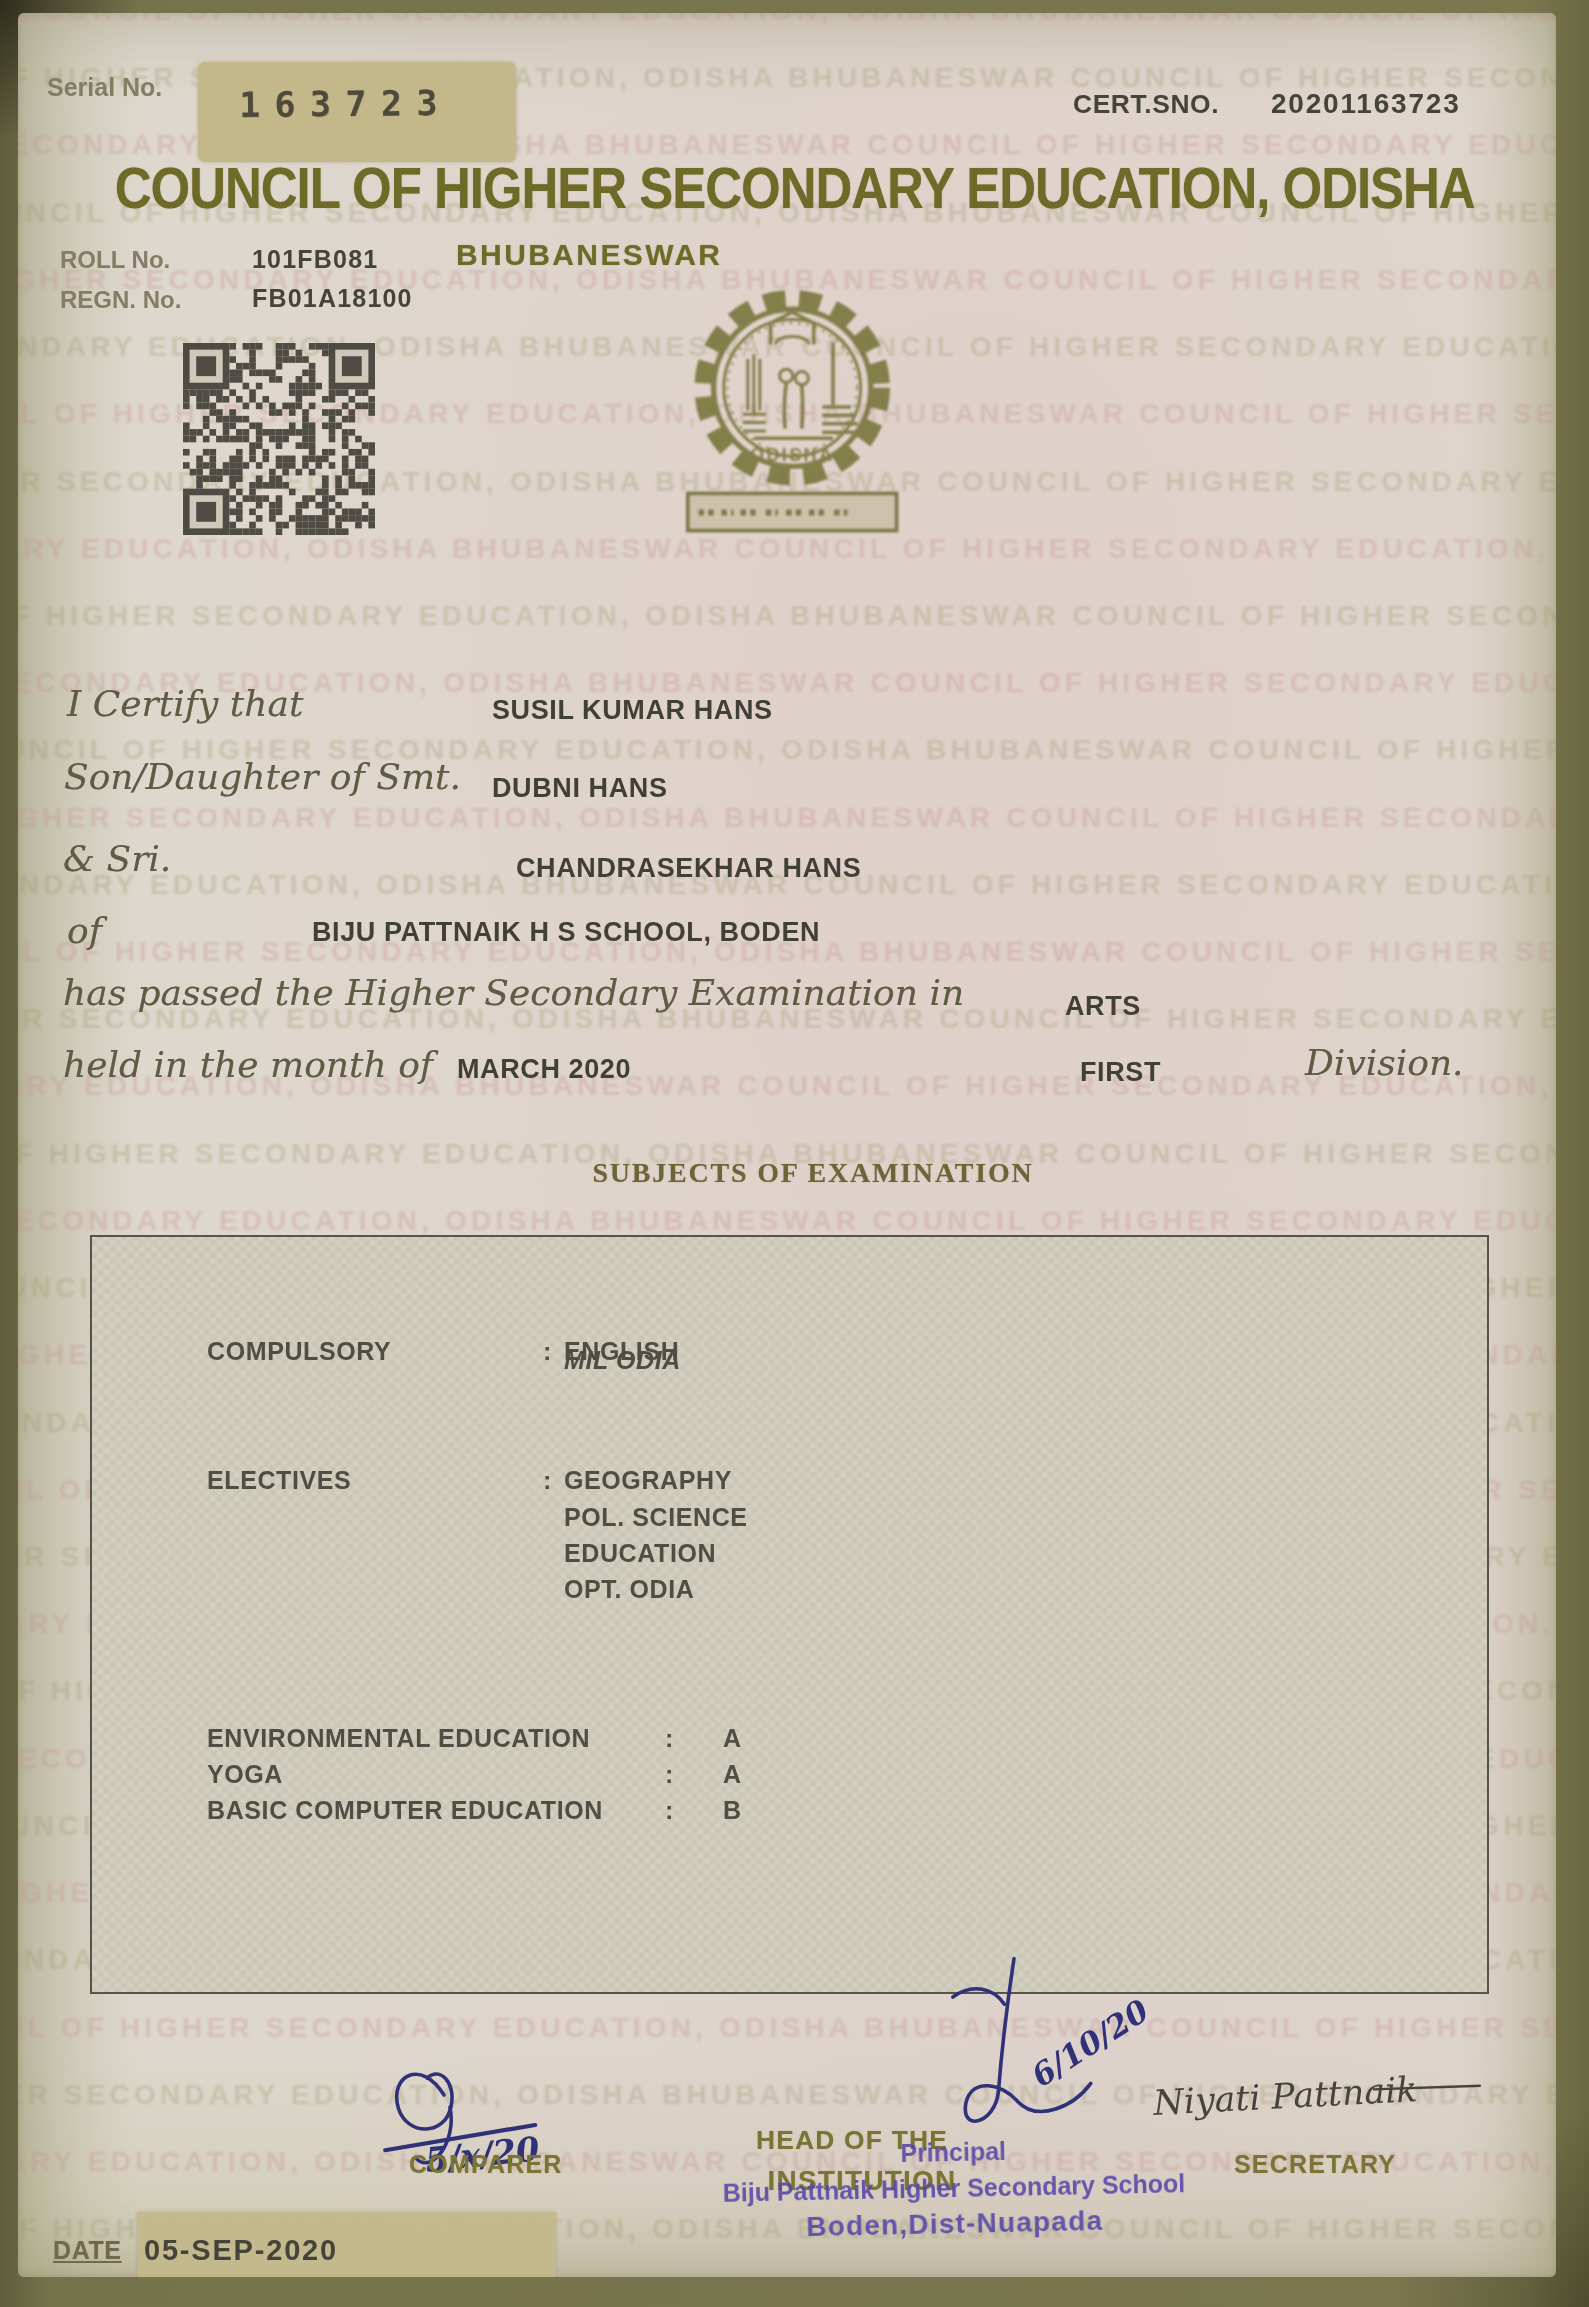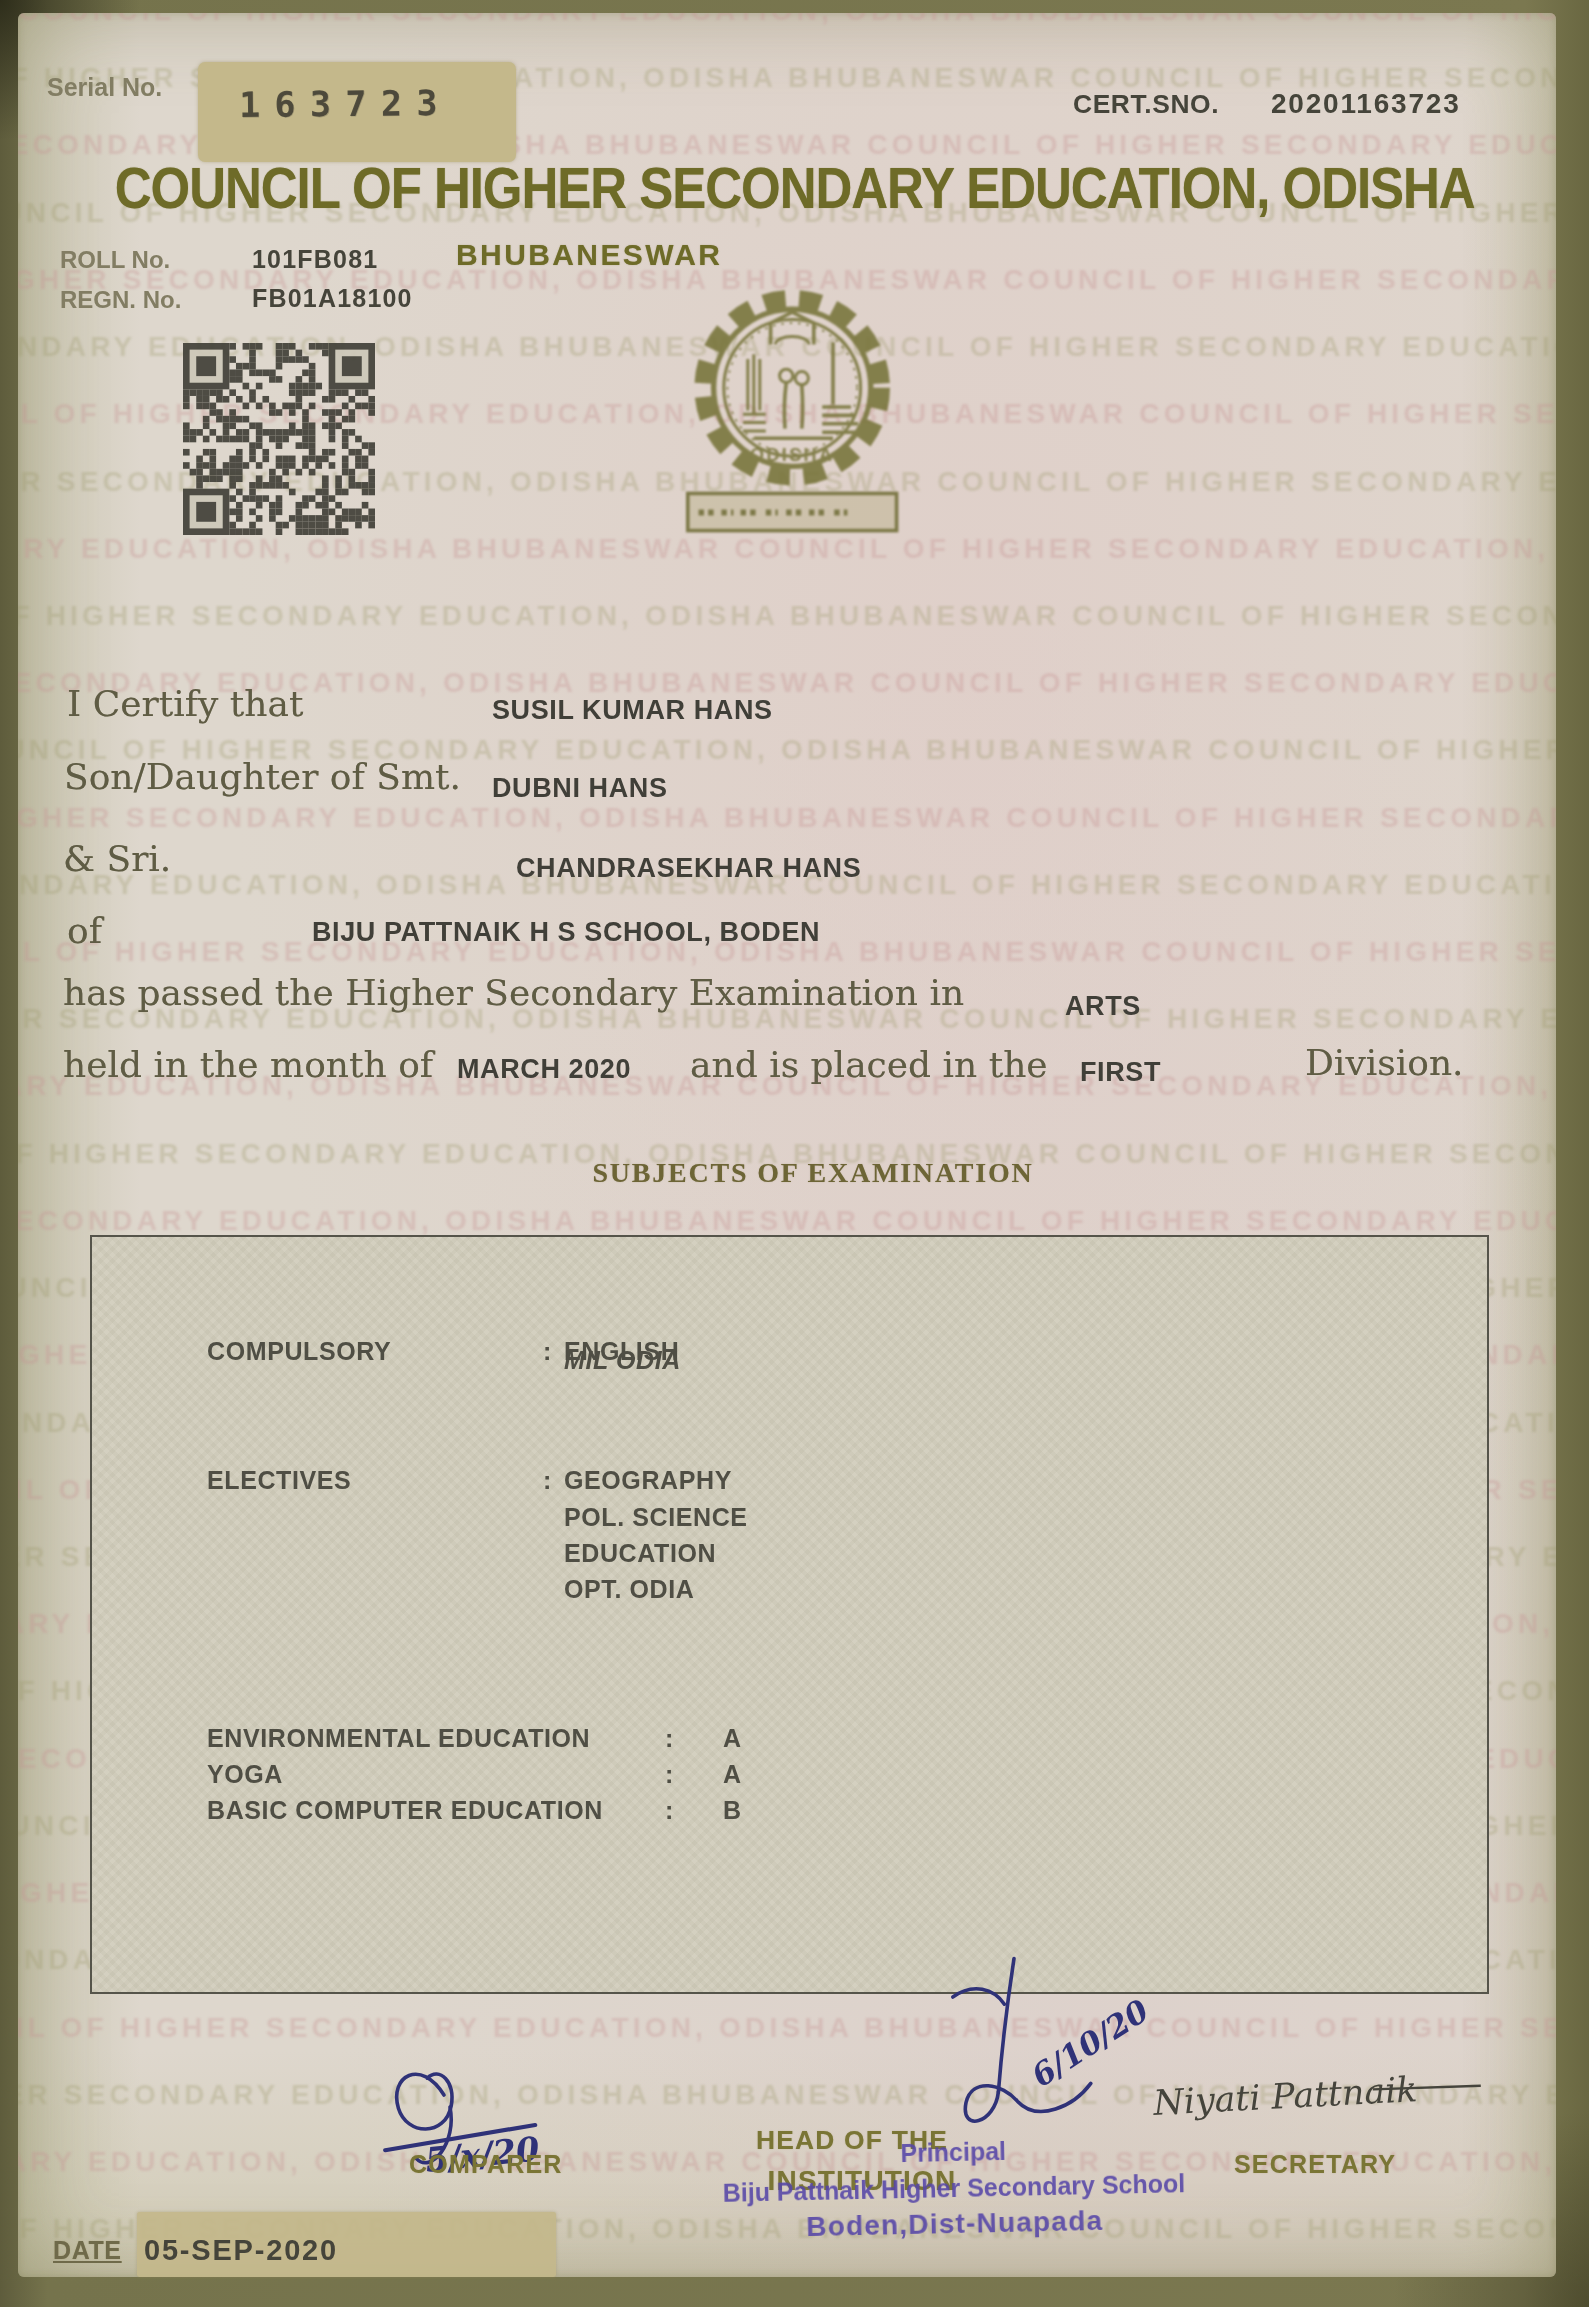--- a/index.html
+++ b/index.html
@@ -19,21 +19,21 @@
       #ded7cd;
     box-shadow: inset 0 0 84px rgba(108,104,60,.38), inset 0 0 8.4px rgba(108,104,60,.28);}
   #wm{position:absolute;left:18px;top:13.2px;width:1538px;height:2264px;overflow:hidden;border-radius:6px;}
   .wm-row{position:absolute;white-space:nowrap;font-weight:bold;font-size:28px;letter-spacing:4.2px;filter:blur(1.2px);}
   .wm-pink{color:rgba(198,146,146,.33);}
   .wm-olive{color:rgba(154,151,106,.30);}
   #content{position:absolute;inset:0;}
   .abs{position:absolute;white-space:nowrap;}
   .lab-olive{font-weight:bold;color:#827d63;}
   .val-dark{font-weight:bold;color:#45443a;letter-spacing:1.2px;}
-  .script{font-family:"DejaVu Serif",serif;color:#5f5c44;text-shadow:0 0 0.6px rgba(95,92,68,.5);}
+  .script{font-family:"DejaVu Serif",serif;font-style:italic;color:#5f5c44;text-shadow:0 0 0.6px rgba(95,92,68,.5);}
   .name{font-weight:bold;color:#403f38;letter-spacing:0.6px;font-size:27px;}
   .title-wrap{left:0;right:0;text-align:center;}
   .big-title{display:inline-block;transform:scaleX(.88);transform-origin:center;
     font-weight:bold;font-size:58px;color:#6e6b28;letter-spacing:-1.2px;text-shadow:0 0 1.2px rgba(110,107,40,.55);}
   .city{font-weight:bold;font-size:30px;color:#6e6b28;letter-spacing:2.4px;text-shadow:0 0 1.2px rgba(110,107,40,.5);}
   .tanbox{background:#c4b88b;border-radius:7.2px;box-shadow:0 0 3.6px rgba(150,140,90,.5);}
   .stamp-num{font-family:"DejaVu Sans Mono",monospace;font-weight:bold;font-size:35px;letter-spacing:14.4px;
     color:rgba(58,56,46,.82);transform:rotate(-.6deg);text-shadow:0.6px 0.6px 0 rgba(58,56,46,.25);}
   #cert-banner{left:318px;top:567px;width:945px;height:70px;background:#c8bf97;
     border:3px solid #7f7b3f;border-top-width:4.2px;border-bottom-width:4.2px;
@@ -508,21 +508,20 @@
     <span class="abs name" style="left:516px;top:853px;">CHANDRASEKHAR HANS</span>
 
     <span class="abs script" style="left:67px;top:910px;font-size:36px;">of</span>
     <span class="abs name" style="left:312px;top:917px;">BIJU PATTNAIK H S SCHOOL, BODEN</span>
 
     <span class="abs script" style="left:63px;top:972px;font-size:36px;">has passed the Higher Secondary Examination in</span>
     <span class="abs name" style="left:1065px;top:991px;">ARTS</span>
 
     <span class="abs script" style="left:63px;top:1044px;font-size:36px;">held in the month of</span>
     <span class="abs name" style="left:457px;top:1054px;">MARCH 2020</span>
-    <span class="abs script" style="left:690px;top:1044px;font-size:36px;">and is placed in the</span>
     <span class="abs name" style="left:1080px;top:1057px;">FIRST</span>
     <span class="abs script" style="left:1305px;top:1042px;font-size:36px;">Division.</span>
 
     <div class="abs" style="left:375px;top:1157px;width:876px;text-align:center;">
       <span class="subj-heading">SUBJECTS OF EXAMINATION</span>
     </div>
     <div id="subjects-box" class="abs"></div>
 
     <span class="abs subj-text" style="left:207px;top:1337px;">COMPULSORY</span>
     <span class="abs subj-text" style="left:543px;top:1337px;">:</span>

